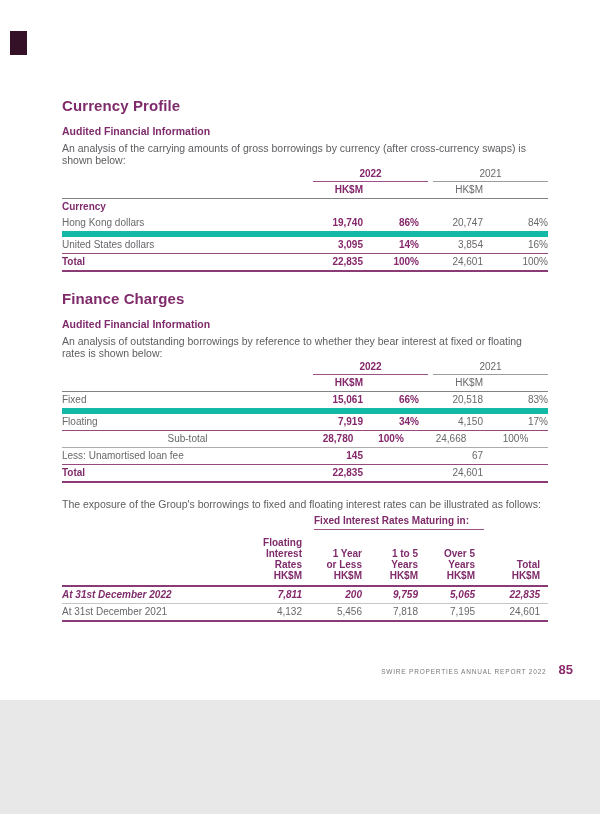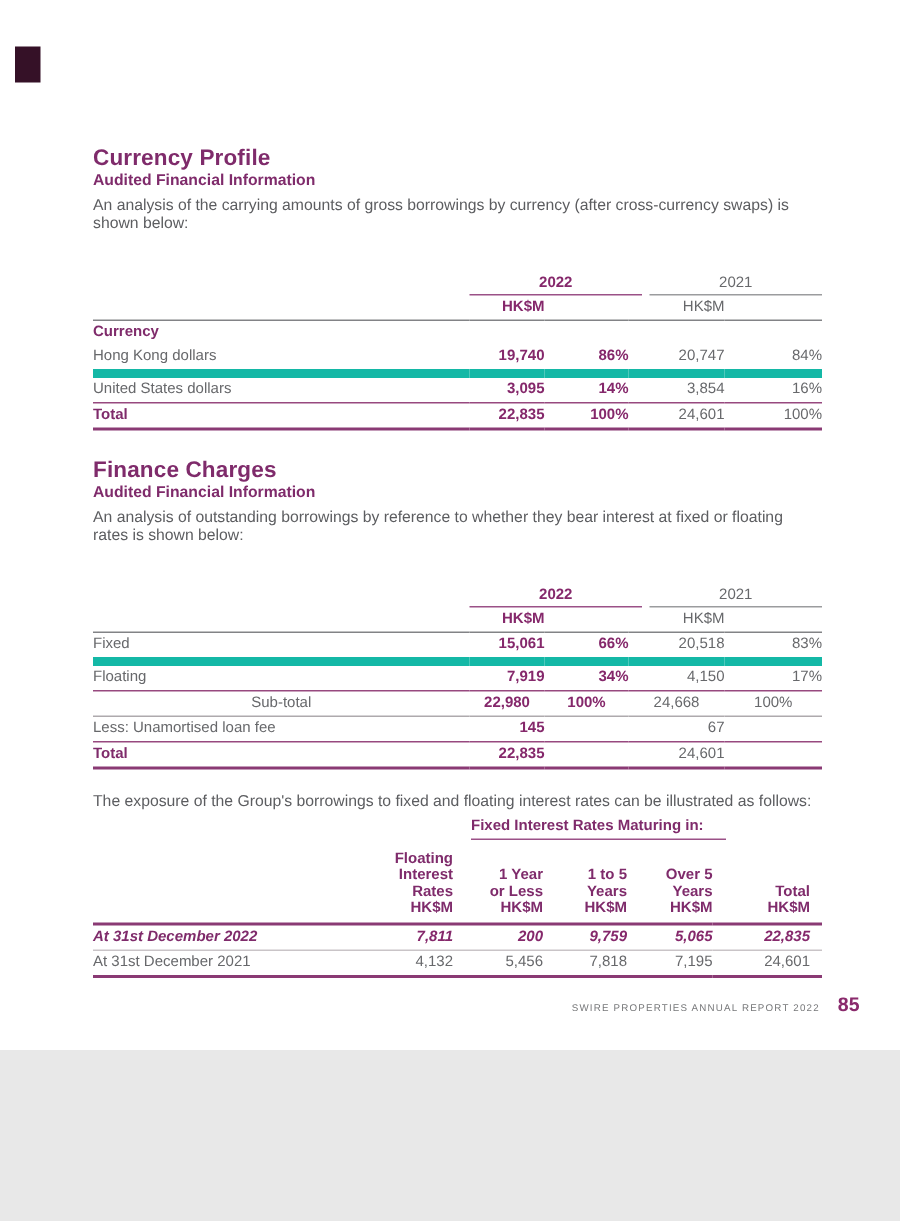--- a/index.html
+++ b/index.html
@@ -5,26 +5,26 @@
   html,body { margin:0; padding:0; background:#e8e8e8; }
   .page {
     position:relative; width:600px; height:700px; background:#ffffff;
     font-family:"Liberation Sans", sans-serif; color:#5c5d60; overflow:hidden;
     margin:0 auto;
   }
   .corner-tab { position:absolute; left:10px; top:31px; width:17px; height:24px; background:#351127; }
   .content { position:absolute; left:62px; top:97px; width:486px; }
 
   h1.sec-title { margin:0; font-size:15px; line-height:17px; font-weight:bold; color:#7f2b6b; letter-spacing:0.1px; }
-  .subtitle { font-size:10.5px; line-height:12px; font-weight:bold; color:#7f2b6b; }
+  .subtitle { margin-top:11px; font-size:10.5px; line-height:12px; font-weight:bold; color:#7f2b6b; }
   .intro { margin:5px 0 0 0; font-size:10.5px; line-height:12px; color:#5c5d60; }
   .note { margin:15px 0 0 0; font-size:10.5px; line-height:12px; color:#5c5d60; }
   .sec2 { margin-top:18px; }
 
-  table.fin { border-collapse:collapse; table-layout:fixed; width:486px; margin-top:26px; font-size:10px; color:#67686b; }
+  table.fin { border-collapse:collapse; table-layout:fixed; width:486px; margin-top:0; font-size:10px; color:#67686b; }
   table.fin td { padding:2px 0 3px 0; line-height:11px; vertical-align:bottom; }
   td.num { text-align:right; }
   td.pad-r { padding-right:11px; }
   .v22 { color:#85286b; font-weight:bold; }
   .plbl { color:#7f2b6b; font-weight:bold; }
 
   
   .gline { text-align:center; padding-bottom:2px; border-bottom:1px solid #9b5187; }
   .g22 { margin-right:-9px; color:#85286b; font-weight:bold; }
   .g21 { margin-left:14px; border-bottom:1px solid #9b9c9e; color:#67686b; }
@@ -155,21 +155,21 @@
         </tr>
         <tr class="sep-purple">
           <td>Floating</td>
           <td class="num v22">7,919</td>
           <td class="num v22">34%</td>
           <td class="num">4,150</td>
           <td class="num pad-r">17%</td>
         </tr>
         <tr class="sep-mid">
           <td>Sub-total</td>
-          <td class="num v22">22,980</td>
+          <td class="num v22">28,780</td>
           <td class="num v22">100%</td>
           <td class="num">24,668</td>
           <td class="num pad-r">100%</td>
         </tr>
         <tr class="sep-purple">
           <td>Less: Unamortised loan fee</td>
           <td class="num v22">145</td>
           <td class="num v22"></td>
           <td class="num">67</td>
           <td class="num pad-r"></td>

